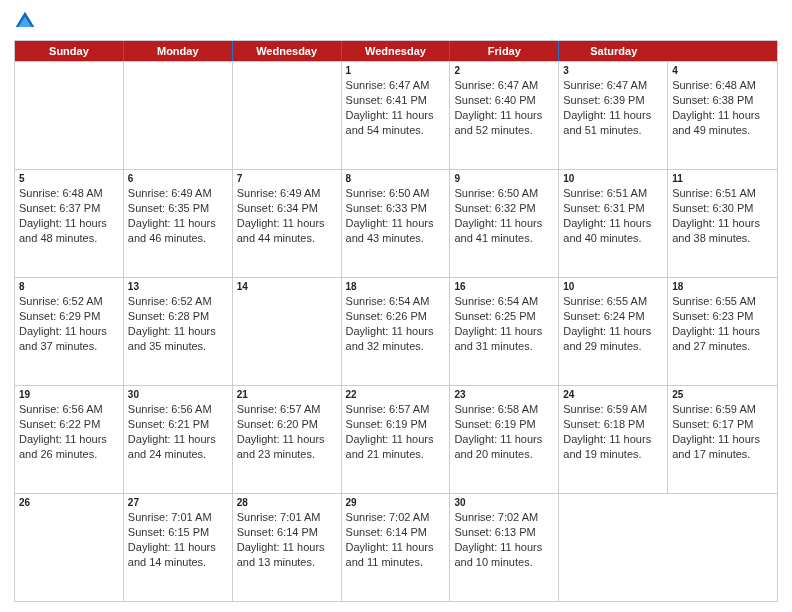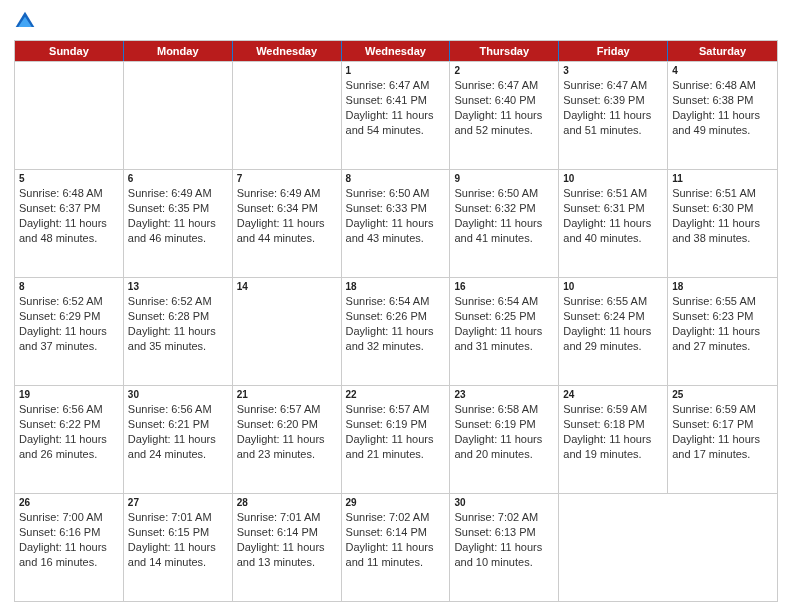--- a/index.html
+++ b/index.html
@@ -126,21 +126,20 @@
       <div class="location"></div>
     </div>
   </div>
 
   <div class="calendar">
     <div class="day-headers">
     <div class="day-header">Sunday</div>
         <div class="day-header">Monday</div>
         <div class="day-header">Wednesday</div>
         <div class="day-header">Wednesday</div>
-        <div class="day-header">Thursday</div>
         <div class="day-header">Friday</div>
         <div class="day-header">Saturday</div>
       </div>
     <div class="weeks">
     <div class="week-row">
           <div class="day-cell empty"></div>
           <div class="day-cell empty"></div>
           <div class="day-cell empty"></div>
           <div class="day-cell">
             <span class="day-num">1</span>
@@ -292,23 +291,20 @@
           <div class="day-cell">
             <span class="day-num">25</span>
             <div class="day-info" style="white-space: pre-line;">Sunrise: 6:59 AM
 Sunset: 6:17 PM
 Daylight: 11 hours and 17 minutes.</div>
           </div>
         </div>
         <div class="week-row">
           <div class="day-cell">
             <span class="day-num">26</span>
-            <div class="day-info" style="white-space: pre-line;">Sunrise: 7:00 AM
-Sunset: 6:16 PM
-Daylight: 11 hours and 16 minutes.</div>
           </div>
           <div class="day-cell">
             <span class="day-num">27</span>
             <div class="day-info" style="white-space: pre-line;">Sunrise: 7:01 AM
 Sunset: 6:15 PM
 Daylight: 11 hours and 14 minutes.</div>
           </div>
           <div class="day-cell">
             <span class="day-num">28</span>
             <div class="day-info" style="white-space: pre-line;">Sunrise: 7:01 AM

